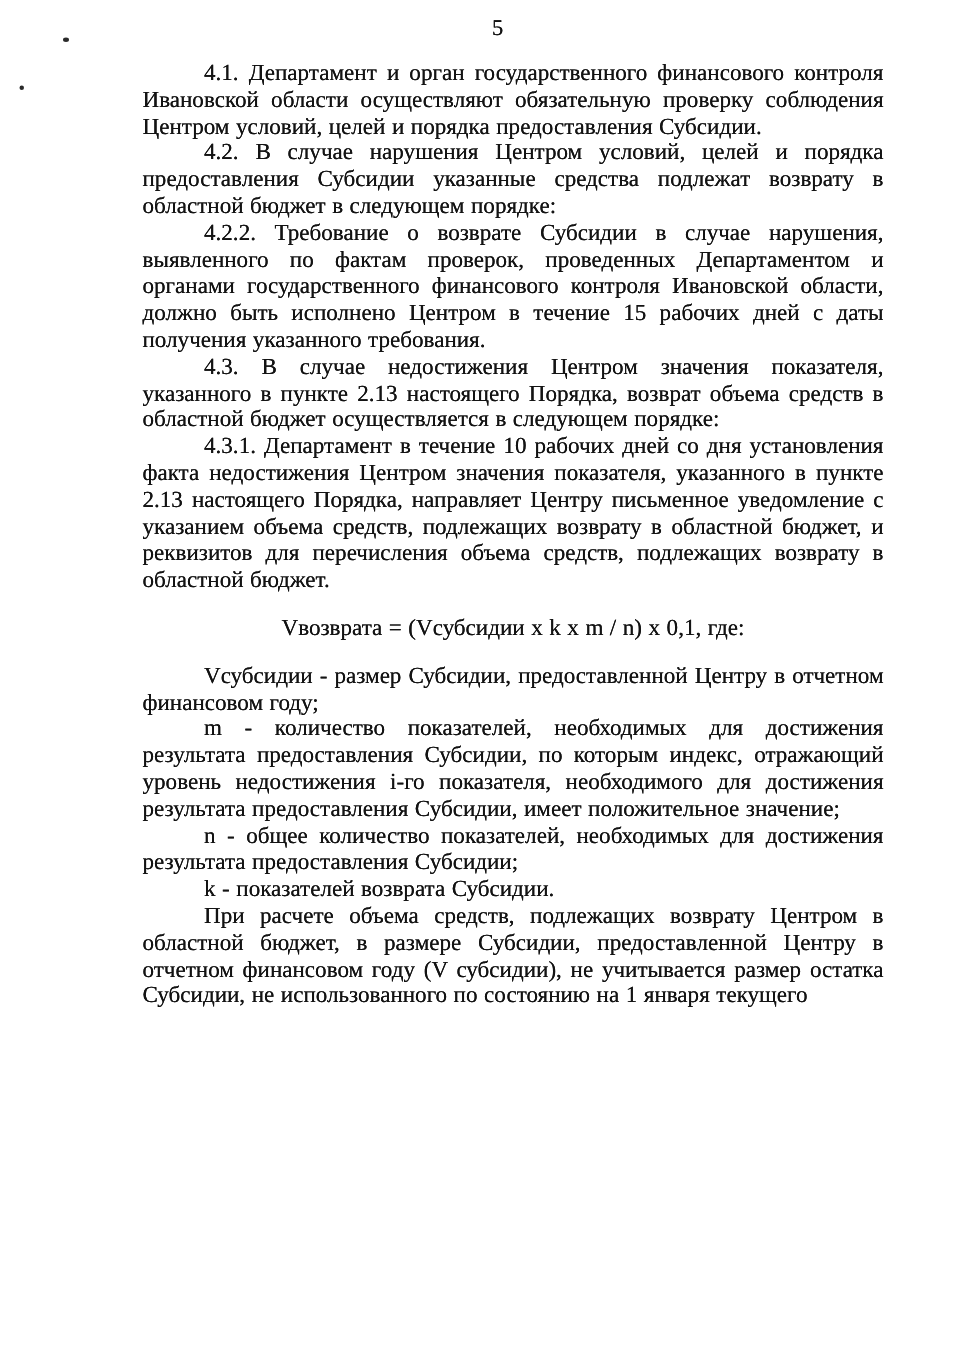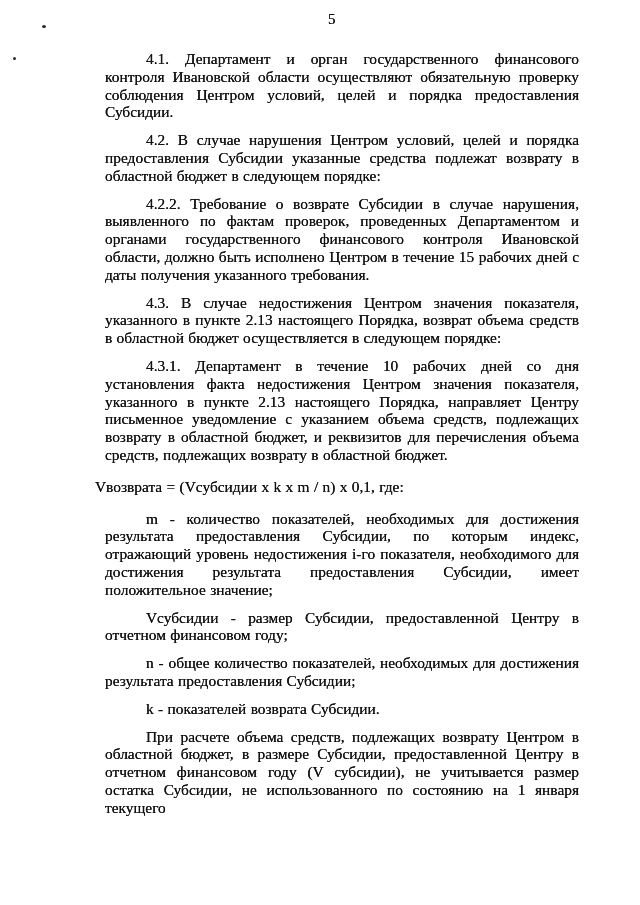--- a/index.html
+++ b/index.html
@@ -38,47 +38,48 @@
     top: 40px;
     left: 95px;
     width: 494px;
     font-size: 15.4px;
     line-height: 17.8px;
     text-align: justify;
     text-shadow: 0 0 0.4px #131313;
     word-spacing: 0.5px;
   }
   .text-block p {
-    margin: 10px;
+    margin: 0;
     padding: 0;
     text-indent: 41px;
     hyphens: none;
   }
   .text-block p.formula {
     text-indent: 0;
+    text-align: center;
     margin: 14px 0;
   }
 </style>
 </head>
 <body>
 
 <div class="page">
 
   <div class="page-number">5</div>
 
   <span class="speck speck-1"></span>
   <span class="speck speck-2"></span>
 
   <div class="text-block">
     <p>4.1. Департамент и орган государственного финансового контроля Ивановской области осуществляют обязательную проверку соблюдения Центром условий, целей и порядка предоставления Субсидии.</p>
     <p>4.2. В случае нарушения Центром условий, целей и порядка предоставления Субсидии указанные средства подлежат возврату в областной бюджет в следующем порядке:</p>
     <p>4.2.2. Требование о возврате Субсидии в случае нарушения, выявленного по фактам проверок, проведенных Департаментом и органами государственного финансового контроля Ивановской области, должно быть исполнено Центром в течение 15 рабочих дней с даты получения указанного требования.</p>
     <p>4.3. В случае недостижения Центром значения показателя, указанного в пункте 2.13 настоящего Порядка, возврат объема средств в областной бюджет осуществляется в следующем порядке:</p>
     <p>4.3.1. Департамент в течение 10 рабочих дней со дня установления факта недостижения Центром значения показателя, указанного в пункте 2.13 настоящего Порядка, направляет Центру письменное уведомление с указанием объема средств, подлежащих возврату в областной бюджет, и реквизитов для перечисления объема средств, подлежащих возврату в областной бюджет.</p>
     <p class="formula">Vвозврата = (Vсубсидии x k x m / n) x 0,1, где:</p>
+    <p>Vсубсидии - размер Субсидии, предоставленной Центру в отчетном финансовом году;</p>
     <p>m - количество показателей, необходимых для достижения результата предоставления Субсидии, по которым индекс, отражающий уровень недостижения i-го показателя, необходимого для достижения результата предоставления Субсидии, имеет положительное значение;</p>
-    <p>Vсубсидии - размер Субсидии, предоставленной Центру в отчетном финансовом году;</p>
     <p>n - общее количество показателей, необходимых для достижения результата предоставления Субсидии;</p>
     <p>k - показателей возврата Субсидии.</p>
     <p>При расчете объема средств, подлежащих возврату Центром в областной бюджет, в размере Субсидии, предоставленной Центру в отчетном финансовом году (V субсидии), не учитывается размер остатка Субсидии, не использованного по состоянию на 1 января текущего</p>
   </div>
 
 </div>
 
 </body></html>

